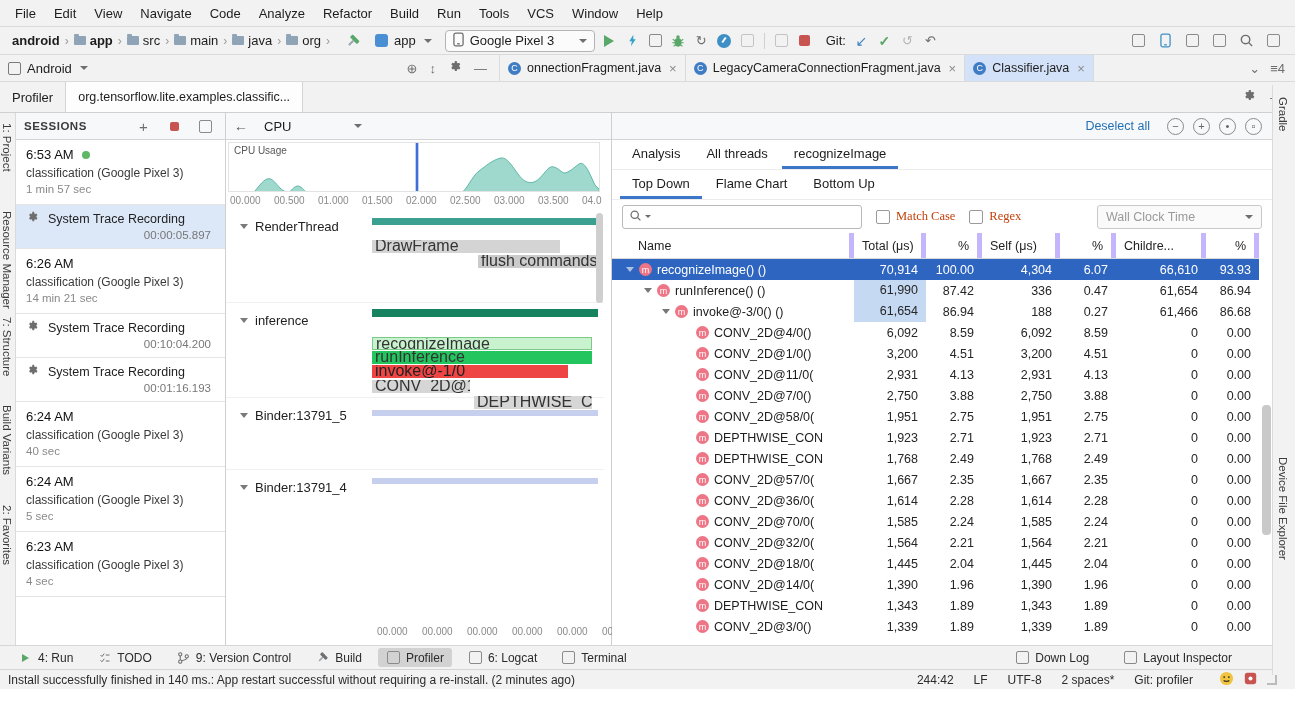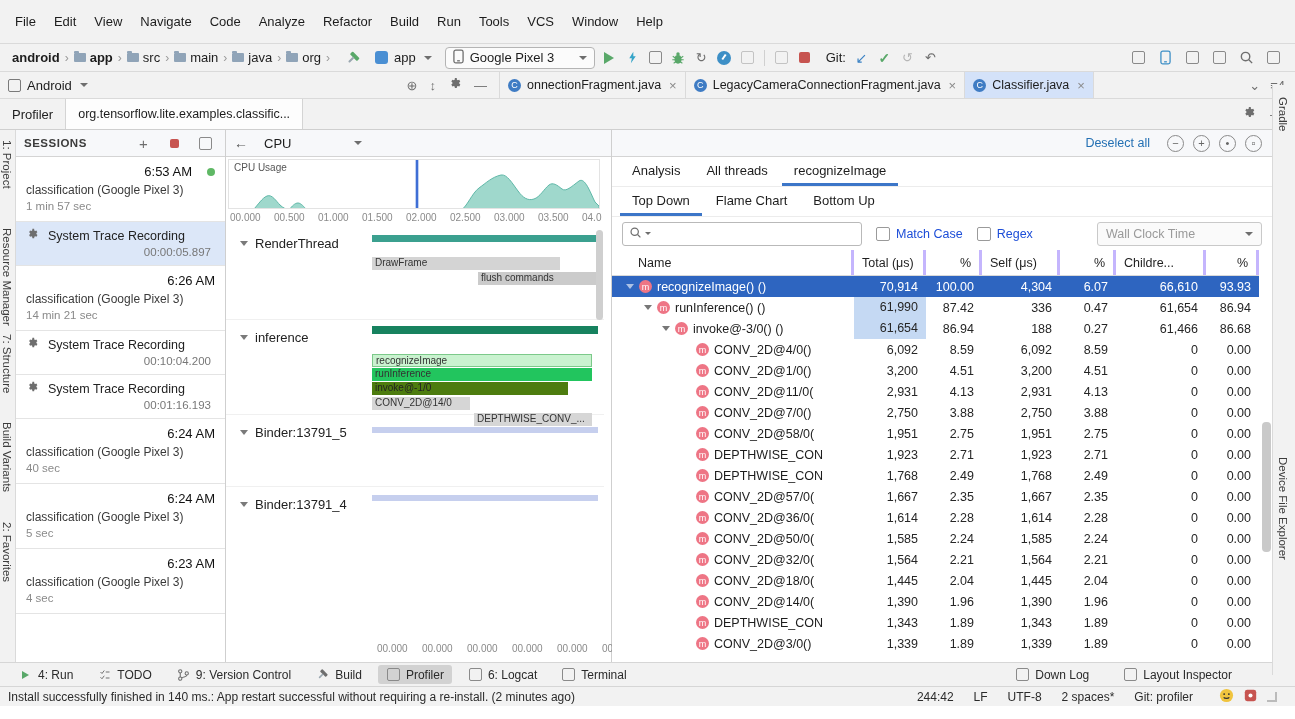--- a/index.html
+++ b/index.html
@@ -11,21 +11,21 @@
   .titlebar { height:30px; background:var(--c-titlebar,#3c4045); color:#fff; display:flex;
               align-items:center; padding:0 10px; }
   .studio-logo { width:15px; height:15px; border-radius:4px;
                  background:radial-gradient(circle at 35% 35%, #8fe08a, #3e9d5a); margin-right:8px; flex:0 0 auto;}
   .wtitle { font-weight:bold; font-size:13px; white-space:nowrap; overflow:hidden; text-overflow:ellipsis; }
   .win-controls { margin-left:auto; display:flex; gap:16px; align-items:center; padding-right:6px;}
   .wc-min { width:11px; height:2px; background:#ddd; }
   .wc-max { width:10px; height:10px; border:1.5px solid #ddd; }
 
   
-  .menubar { height:44px; background:#f2f2f2; display:flex; align-items:center; padding-left:6px;
+  .menubar { height:27px; background:#f2f2f2; display:flex; align-items:center; padding-left:6px;
              border-bottom:1px solid #dadada; }
   .menu-item { padding:4px 9px; cursor:default; }
 
   
   .toolbar { height:28px; background:#f2f2f2; display:flex; align-items:center; padding:0 10px;
              border-bottom:1px solid #dadada; }
   .breadcrumbs { display:flex; align-items:center; gap:1px; margin-right:10px;}
   .crumb { display:flex; align-items:center; gap:4px; padding:0 2px; }
   .crumb.b { font-weight:bold; }
   .csep { color:#9a9a9a; padding:0 2px; font-size:12px; }
@@ -84,21 +84,21 @@
   .stripe-item { position:absolute; left:1px; writing-mode:vertical-rl; font-size:11.5px; color:#3c3c3c;
                  white-space:nowrap; padding:2px 0; }
 
   
   .sessions-panel { width:210px; border-right:1px solid #cfcfcf; display:flex; flex-direction:column; background:#fff;}
   .sess-head { gap:8px; }
   .sess-title { font-weight:bold; font-size:11.5px; letter-spacing:.5px; color:#3c3c3c; margin-right:auto;}
   .plus-g { font-size:15px; color:#6e6e6e; }
   .sessions-list { overflow:hidden; flex:1; }
   .sess { padding:7px 10px 9px; border-bottom:1px solid #e4e4e4; background:#fff; }
-  .s-r1 { display:flex; align-items:center; gap:15px;justify-content:flex-end; }
+  .s-r1 { display:flex; align-items:center; gap:8px; }
   .s-time { font-size:13px; color:#111; }
   .live-dot { width:8px; height:8px; border-radius:50%; background:#5fb865; }
   .s-name { margin-top:4px; font-size:12px; color:#3a3a3a; }
   .s-dur { margin-top:3px; font-size:11.5px; color:#8a8a8a; }
   .rec { padding:6px 10px 7px; border-bottom:1px solid #e4e4e4; background:#fff; }
   .rec.sel { background:var(--c-session-selected,#dce7f8); }
   .r-r1 { display:flex; align-items:center; gap:7px; }
   .r-name { font-size:12.5px; color:#222; }
   .r-dur { margin-top:3px; text-align:right; padding-right:4px; font-size:11.5px; color:#777; }
   .gear-sm { width:15px; height:15px; display:inline-flex; }
@@ -116,31 +116,31 @@
   .axis { position:absolute; left:2px; width:376px; height:14px; }
   .axis.top { top:81px; }
   .axis.bottom { top:512px; }
   .ax { position:absolute; top:1px; font-size:10px; color:#8a8a8a; white-space:nowrap; }
   .tracks { position:absolute; top:96px; left:0; width:378px; height:416px; overflow:hidden; }
   .trow { position:relative; border-bottom:1px solid #f0f0f0; }
   .tname { position:absolute; left:14px; top:10px; display:flex; align-items:center; gap:7px;
            font-size:13px; color:#222; z-index:2;}
   .tri { width:0; height:0; border-left:4px solid transparent; border-right:4px solid transparent;
          border-top:5px solid currentColor; opacity:.6; flex:0 0 auto;}
-  .bar { position:absolute; font-size:10px; line-height:12px; color:#333; white-space:nowrap;
+  .bar { position:absolute; font-size:16px; line-height:12px; color:#333; white-space:nowrap;
          overflow:hidden; padding-left:3px; }
   .il-b1 { left:146px; top:12px; width:150px; height:5px; background:var(--c-lavender,#c6cfee); }
   .il-b2 { left:300px; top:12px; width:42px; height:5px; background:#dfe5f7; }
   .rt-bar { left:146px; top:9px; width:226px; height:7px; background:var(--c-teal,#3ba08f); }
   .rt-draw { left:146px; top:31px; width:188px; height:13px; background:#d4d4d4; }
   .rt-flush { left:252px; top:46px; width:118px; height:13px; background:#cbcbcb; }
   .inf-bar { left:146px; top:6px; width:226px; height:8px; background:var(--c-green-dark,#17825f); }
   .inf-rec { left:146px; top:34px; width:220px; height:13px; background:var(--c-green-light,#c9f2cf); border:1px solid #7cc98a;}
   .inf-run { left:146px; top:48px; width:220px; height:13px; background:#22c55e; }
-  .inf-inv { left:146px; top:62px; width:196px; height:13px; background:#4d7c0f; color:#222;}
+  .inf-inv { left:146px; top:62px; width:196px; height:13px; background:#ef4444; color:#222;}
   .inf-conv { left:146px; top:77px; width:98px; height:13px; background:#d6d6d6; }
   .inf-dep { left:248px; top:93px; width:118px; height:13px; background:#d6d6d6; }
   .b5-bar { left:146px; top:12px; width:226px; height:6px; background:var(--c-lavender,#c6cfee); }
   .b4-bar { left:146px; top:8px; width:226px; height:6px; background:var(--c-lavender,#c6cfee); }
   .vscroll { position:absolute; right:1px; top:0; width:8px; height:100%; }
   .vthumb { position:absolute; right:0; top:4px; width:7px; height:90px; background:#cfcfcf; border-radius:4px; }
 
   
   .an-panel { width:660px; position:relative; background:#fff; display:flex; flex-direction:column;}
   .an-head { justify-content:flex-end; gap:9px; padding-right:10px;}
@@ -149,28 +149,28 @@
           display:inline-flex; align-items:center; justify-content:center; font-size:11px; }
   .an-tabs { height:30px; display:flex; align-items:stretch; padding-left:8px; gap:2px; background:#fff;
              border-bottom:1px solid #ececec; }
   .atab { display:flex; align-items:center; padding:0 12px; border-bottom:3px solid transparent; font-size:13px;}
   .atab.sel { border-bottom-color:var(--c-accent,#3c76c8); }
   .an-filter { height:33px; display:flex; align-items:center; padding:0 10px; gap:14px; background:#fff; }
   .search { display:flex; align-items:center; width:240px; height:24px; border:1px solid #b9b9b9;
             border-radius:3px; background:#fff; padding:0 6px; gap:3px;}
   .search input { border:none; outline:none; flex:1; min-width:10px; font-size:12.5px; font-family:inherit; background:transparent;}
   .caret.tiny { border-left-width:3px; border-right-width:3px; border-top-width:3px; margin:0;}
-  .cb { display:flex; align-items:center; gap:6px; font-size:12.5px; color:#1d4ed8; }
+  .cb { display:flex; align-items:center; gap:6px; font-size:12.5px; color:#c2410c;font-family:Liberation Serif, serif; }
   .cbbox { width:14px; height:14px; border:1px solid #9a9a9a; border-radius:2px; background:#fff; }
   .clock-combo { margin-left:auto; display:flex; align-items:center; width:165px; height:24px;
                  border:1px solid #c9c9c9; border-radius:3px; background:#fafafa; color:#9a9a9a;
                  padding:0 8px; font-size:12.5px; }
   .tgrid { display:grid; grid-template-columns:1fr 72px 56px 78px 56px 90px 53px; }
   .t-head { height:26px; border-bottom:1px solid #d9d9d9; background:#fff; margin-right:13px;}
-  .th { display:flex; align-items:center; padding:0 8px; border-right:3px solid #c4b5fd;
+  .th { display:flex; align-items:center; padding:0 8px; border-right:5px solid #c4b5fd;
         font-size:12.5px; color:#1f1f1f; overflow:hidden; white-space:nowrap;}
   .th.c0 { padding-left:26px; }
   .th.pct { justify-content:flex-end; }
   .t-body { flex:1; overflow:hidden; margin-right:13px; }
   .t-row { height:21px; align-items:center; }
   .t-row.sel { background:var(--c-selection,#2e65c0); color:#fff; }
   .t-row.sel .num, .t-row.sel .nlabel { color:#fff; }
   .td { overflow:hidden; white-space:nowrap; }
   .td.name { display:flex; align-items:center; gap:5px; font-size:12.5px; }
   .num { text-align:right; padding-right:8px; font-size:12.5px; color:#262626; }
@@ -756,21 +756,21 @@
             <div class="td num">1,614</div>
             <div class="td num">2.28</div>
             <div class="td num">1,614</div>
             <div class="td num">2.28</div>
             <div class="td num">0</div>
             <div class="td num">0.00</div>
           </div>
           <div class="t-row tgrid">
             <div class="td name" style="padding-left: 84px;">
               <span class="m-ic">m</span>
-              <span class="nlabel">CONV_2D@50/0(</span>
+              <span class="nlabel">CONV_2D@70/0(</span>
             </div>
             <div class="td num">1,585</div>
             <div class="td num">2.24</div>
             <div class="td num">1,585</div>
             <div class="td num">2.24</div>
             <div class="td num">0</div>
             <div class="td num">0.00</div>
           </div>
           <div class="t-row tgrid">
             <div class="td name" style="padding-left: 84px;">

